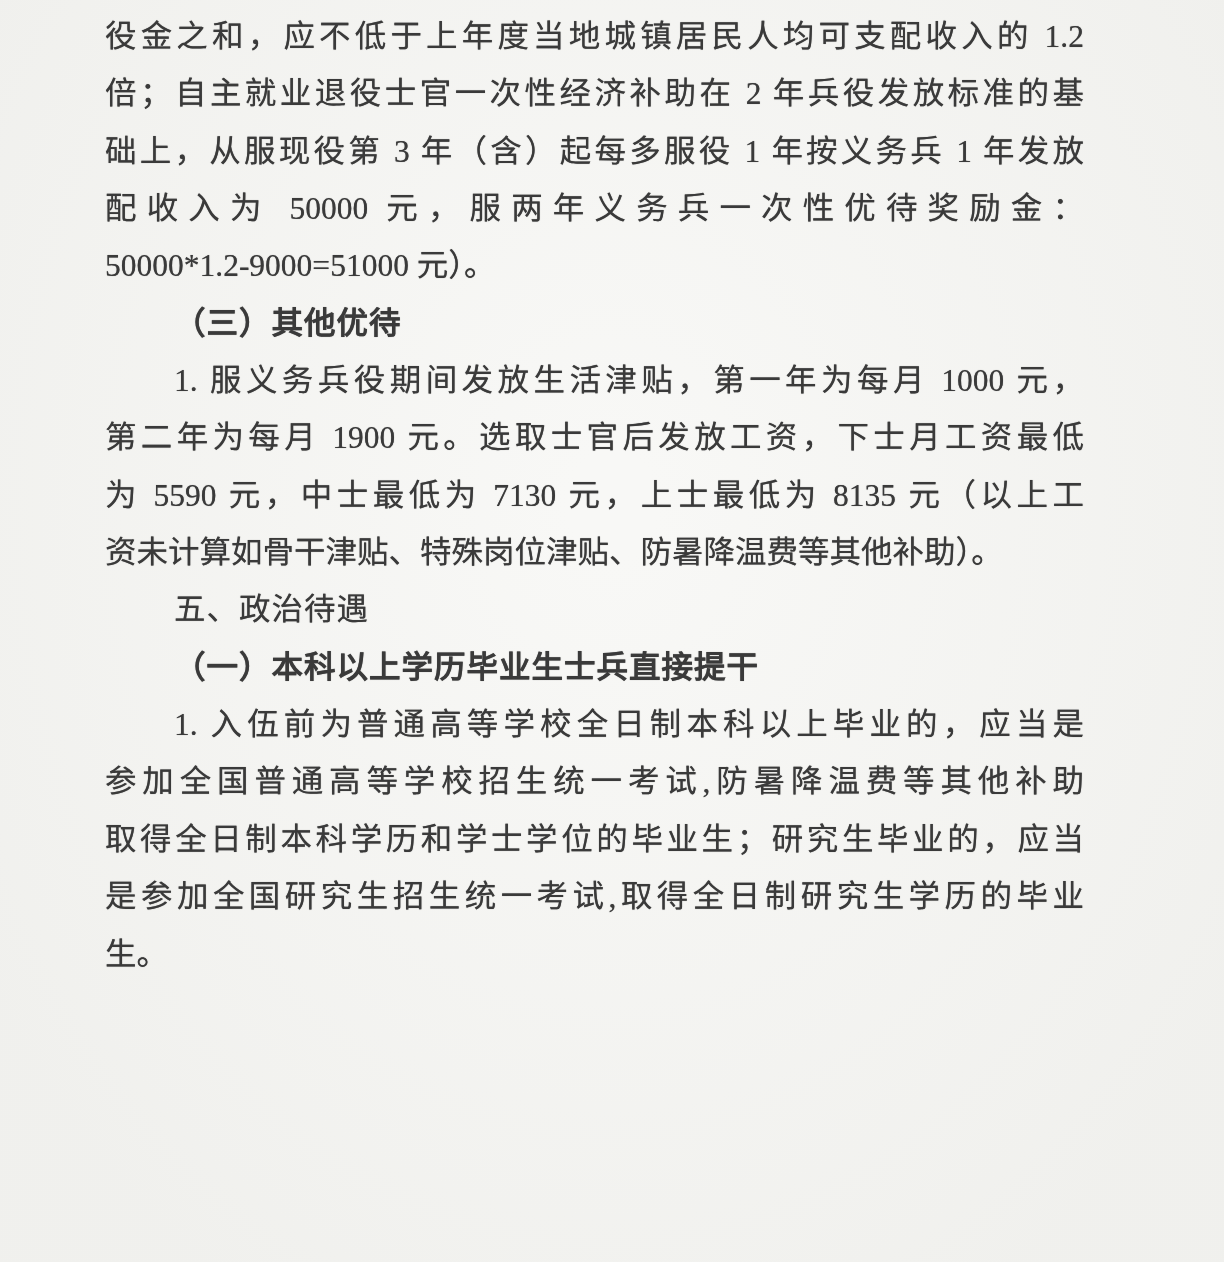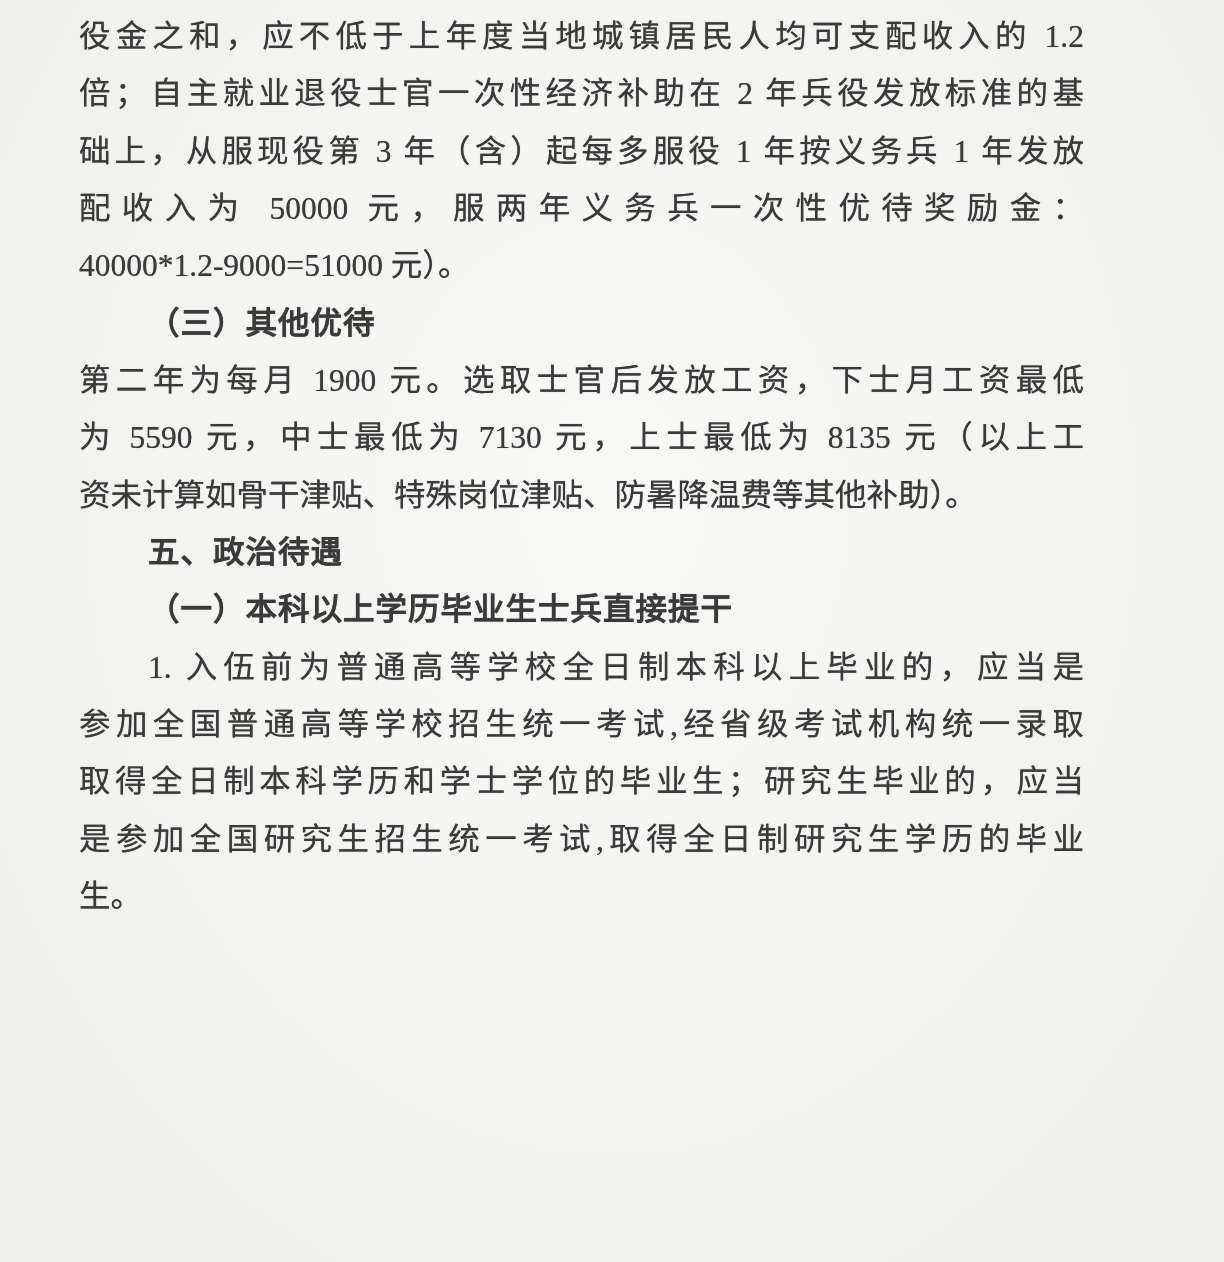--- a/index.html
+++ b/index.html
@@ -7,21 +7,21 @@
     padding: 0;
   }
   .page {
     position: relative;
     width: 1224px;
     height: 1262px;
     box-sizing: border-box;
     overflow: hidden;
     background: #f5f5f2;
     background-image: radial-gradient(ellipse at 50% 40%, rgba(255,255,255,0.35) 0%, rgba(0,0,0,0.018) 85%);
-    padding: 8px 140px 0 79px;
+    padding: 8px 140px 0 105px;
     color: #3a3a3a;
     font-family: "Liberation Serif", "DejaVu Serif", serif;
     font-size: 31.5px;
     text-shadow: 0 0 0.7px rgba(45,45,45,0.75);
   }
   .para { margin: 0; }
   .line {
     height: 57.35px;
     line-height: 57.35px;
     text-align: justify;
@@ -30,58 +30,59 @@
     white-space: nowrap;
   }
   .line.final {
     text-align-last: left;
   }
   .line.indent {
     text-indent: 69px;
   }
   .para.heading-hei .line {
     font-family: "Liberation Sans", "DejaVu Sans", sans-serif;
-    font-weight: 700;
+    font-weight: 400;
     text-align-last: left;
     letter-spacing: 1px;
   }
   .para.heading-kai .line {
     font-weight: 700;
     font-style: oblique 3deg;
     text-align-last: left;
     letter-spacing: 1px;
   }
 </style>
 </head>
 <body>
 
 <div class="page">
   <div id="doc-body">
       <div class="para body">
         <div class="line">役金之和，应不低于上年度当地城镇居民人均可支配收入的 1.2</div>
         <div class="line">倍；自主就业退役士官一次性经济补助在 2 年兵役发放标准的基</div>
         <div class="line">础上，从服现役第 3 年（含）起每多服役 1 年按义务兵 1 年发放</div>
         <div class="line">配收入为 50000 元，服两年义务兵一次性优待奖励金：</div>
-        <div class="line final">40000*1.2-9000=51000 元）。</div>
+        <div class="line final">50000*1.2-9000=51000 元）。</div>
       </div>
       <div class="para heading-kai">
         <div class="line final indent">（三）其他优待</div>
       </div>
       <div class="para body">
+        <div class="line indent">1. 服义务兵役期间发放生活津贴，第一年为每月 1000 元，</div>
         <div class="line">第二年为每月 1900 元。选取士官后发放工资，下士月工资最低</div>
         <div class="line">为 5590 元，中士最低为 7130 元，上士最低为 8135 元（以上工</div>
         <div class="line final">资未计算如骨干津贴、特殊岗位津贴、防暑降温费等其他补助）。</div>
       </div>
       <div class="para heading-hei">
         <div class="line final indent">五、政治待遇</div>
       </div>
       <div class="para heading-kai">
         <div class="line final indent">（一）本科以上学历毕业生士兵直接提干</div>
       </div>
       <div class="para body">
         <div class="line indent">1. 入伍前为普通高等学校全日制本科以上毕业的，应当是</div>
-        <div class="line">参加全国普通高等学校招生统一考试,经省级考试机构统一录取</div>
+        <div class="line">参加全国普通高等学校招生统一考试,防暑降温费等其他补助</div>
         <div class="line">取得全日制本科学历和学士学位的毕业生；研究生毕业的，应当</div>
         <div class="line">是参加全国研究生招生统一考试,取得全日制研究生学历的毕业</div>
         <div class="line final">生。</div>
       </div>
     </div>
 </div>
 
 </body></html>

